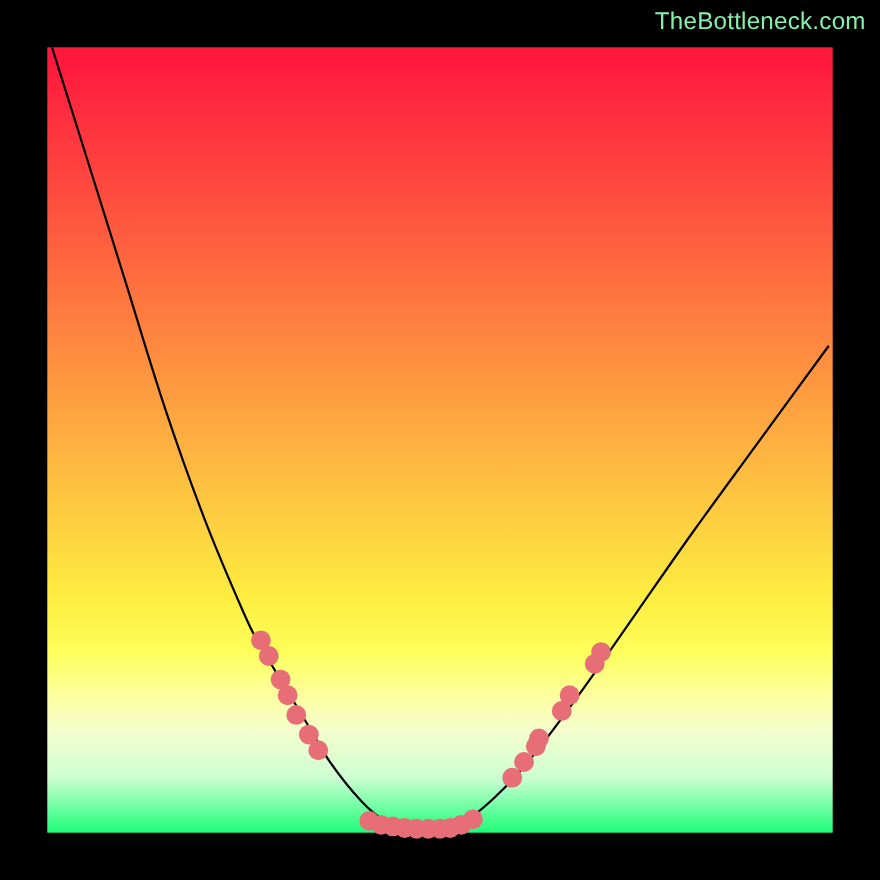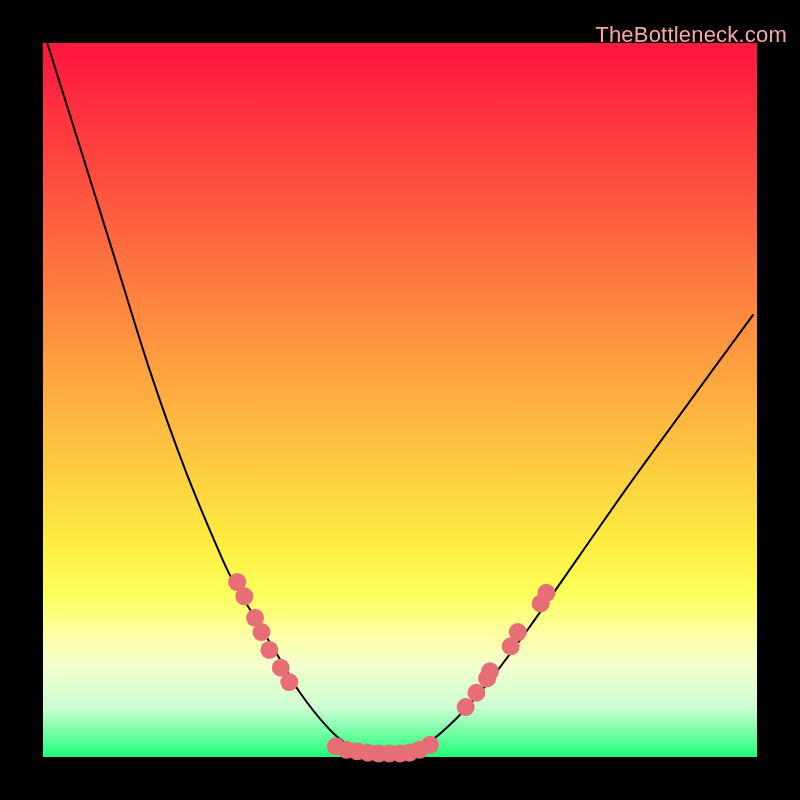--- a/index.html
+++ b/index.html
@@ -43,25 +43,25 @@
   .curve-svg {
     position: absolute;
     left: 0;
     top: 0;
     width: 714px;
     height: 714px;
     overflow: visible;
   }
   .watermark {
     position: absolute;
-    top: 22px;
+    top: 6px;
     right: 13px;
     font-family: Arial, Helvetica, sans-serif;
     font-size: 22px;
-    color: #fca5a5;
+    color: #86efac;
     letter-spacing: 0.2px;
   }
   .dots circle {
     fill: #e76e76;
     stroke: none;
   }
 </style>
 </head>
 <body>
 

